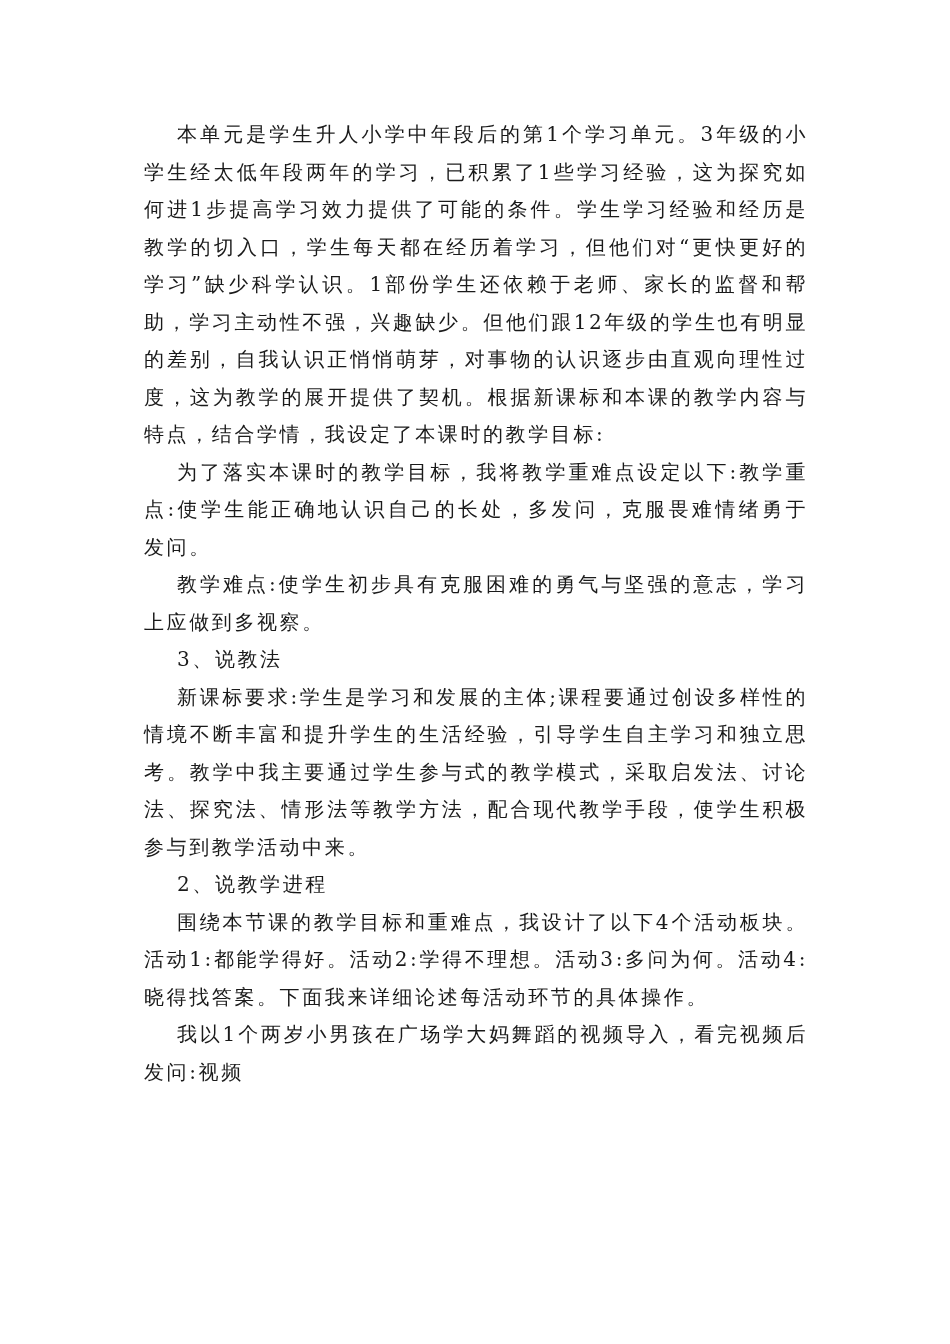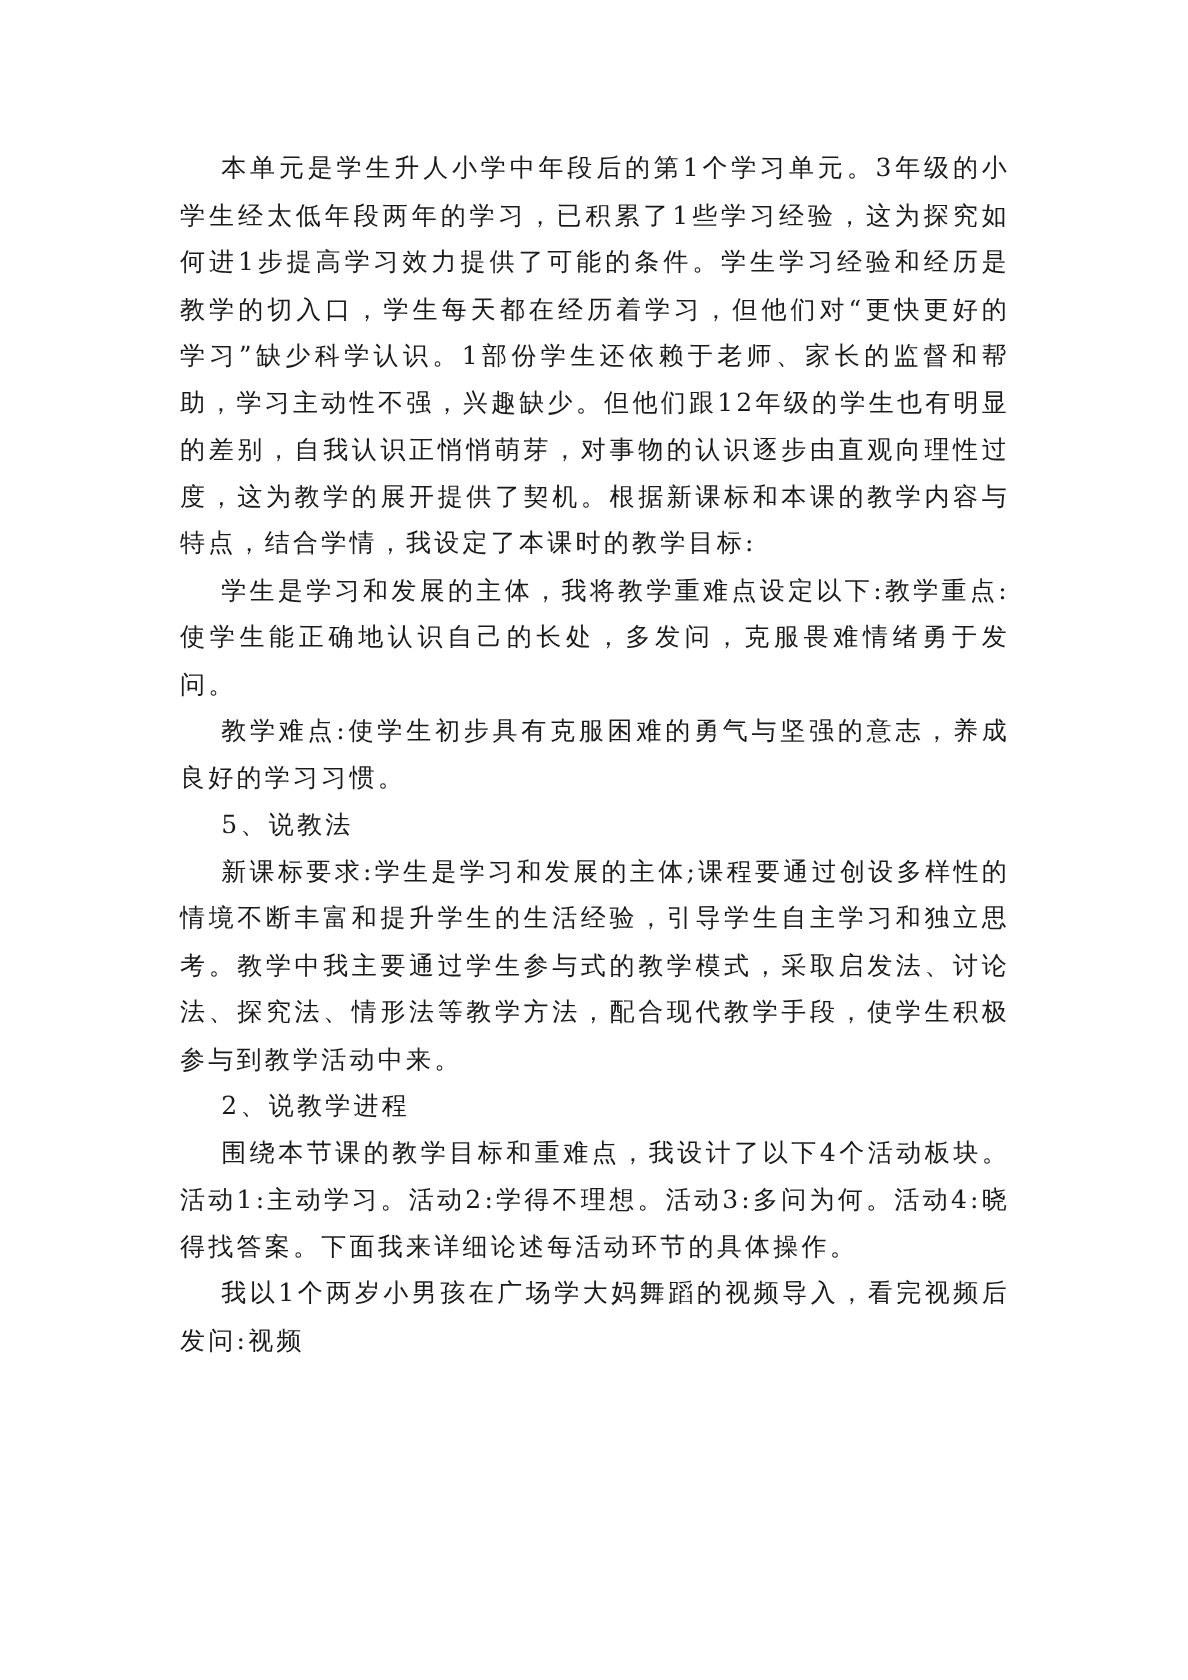--- a/index.html
+++ b/index.html
@@ -25,20 +25,20 @@
     margin: 0;
     text-indent: 33px;
     letter-spacing: 2.6px;
   }
 </style>
 </head>
 <body>
 
 <div class="page">
   <p class="para">本单元是学生升人小学中年段后的第1个学习单元。3年级的小学生经太低年段两年的学习，已积累了1些学习经验，这为探究如何进1步提高学习效力提供了可能的条件。学生学习经验和经历是教学的切入口，学生每天都在经历着学习，但他们对“更快更好的学习”缺少科学认识。1部份学生还依赖于老师、家长的监督和帮助，学习主动性不强，兴趣缺少。但他们跟12年级的学生也有明显的差别，自我认识正悄悄萌芽，对事物的认识逐步由直观向理性过度，这为教学的展开提供了契机。根据新课标和本课的教学内容与特点，结合学情，我设定了本课时的教学目标:</p>
-  <p class="para">学生是学习和发展的主体，我将教学重难点设定以下:教学重点:使学生能正确地认识自己的长处，多发问，克服畏难情绪勇于发问。</p>
-  <p class="para">教学难点:使学生初步具有克服困难的勇气与坚强的意志，养成良好的学习习惯。</p>
-  <p class="heading">5、说教法</p>
+  <p class="para">为了落实本课时的教学目标，我将教学重难点设定以下:教学重点:使学生能正确地认识自己的长处，多发问，克服畏难情绪勇于发问。</p>
+  <p class="para">教学难点:使学生初步具有克服困难的勇气与坚强的意志，学习上应做到多视察。</p>
+  <p class="heading">3、说教法</p>
   <p class="para">新课标要求:学生是学习和发展的主体;课程要通过创设多样性的情境不断丰富和提升学生的生活经验，引导学生自主学习和独立思考。教学中我主要通过学生参与式的教学模式，采取启发法、讨论法、探究法、情形法等教学方法，配合现代教学手段，使学生积极参与到教学活动中来。</p>
   <p class="heading">2、说教学进程</p>
-  <p class="para">围绕本节课的教学目标和重难点，我设计了以下4个活动板块。活动1:主动学习。活动2:学得不理想。活动3:多问为何。活动4:晓得找答案。下面我来详细论述每活动环节的具体操作。</p>
+  <p class="para">围绕本节课的教学目标和重难点，我设计了以下4个活动板块。活动1:都能学得好。活动2:学得不理想。活动3:多问为何。活动4:晓得找答案。下面我来详细论述每活动环节的具体操作。</p>
   <p class="para">我以1个两岁小男孩在广场学大妈舞蹈的视频导入，看完视频后发问:视频</p>
 </div>
 
 </body></html>

